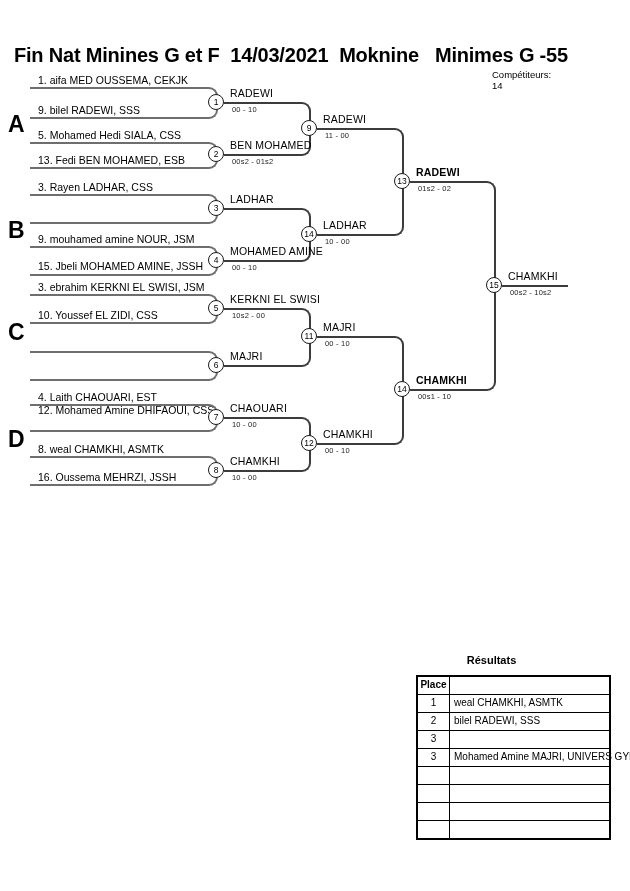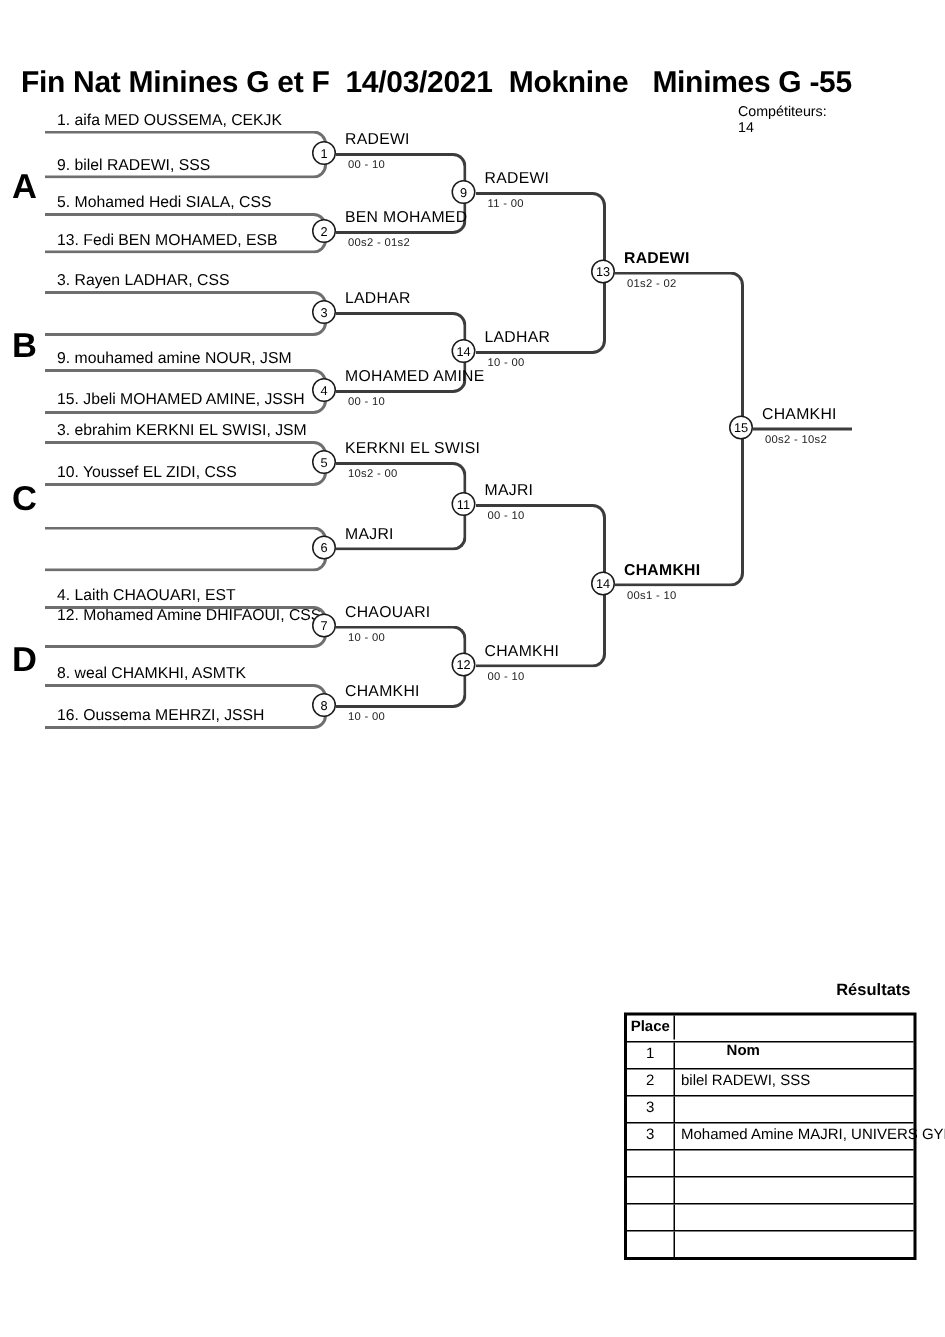--- a/index.html
+++ b/index.html
@@ -14,24 +14,24 @@
   .lu{position:absolute;border-bottom:2px solid #6e6e6e;border-right:2px solid #6e6e6e;border-bottom-right-radius:9px;}
   .ld.w{border-color:#3c3c3c;}
   .lu.w{border-color:#3c3c3c;}
   .hl{position:absolute;border-top:2px solid #3c3c3c;}
   .circ{position:absolute;width:14px;height:14px;border:1px solid #1a1a1a;border-radius:50%;
         background:#fff;font-size:8.5px;line-height:14px;text-align:center;z-index:5;}
   .pname{position:absolute;font-size:10.5px;white-space:nowrap;}
   .wname{position:absolute;font-size:10.5px;white-space:nowrap;letter-spacing:.2px;}
   .wname.b{font-weight:bold;}
   .score{position:absolute;font-size:7.5px;color:#222;white-space:nowrap;letter-spacing:.2px;}
-  .rt-title{position:absolute;left:416px;top:654px;width:191px;text-align:right;font-weight:bold;font-size:11px;}
+  .rt-title{position:absolute;left:396px;top:654px;width:191px;text-align:center;font-weight:bold;font-size:11px;}
   .rtable{position:absolute;left:416px;top:675px;border:2px solid #000;background:#fff;}
   .rrow{display:flex;height:17px;border-top:1px solid #000;}
-  .rrow:first-child{border-top:none;flex-direction:column;}
+  .rrow:first-child{border-top:none;}
   .rc1{width:31px;border-right:1px solid #000;text-align:center;font-size:10px;line-height:16px;}
   .rc2{width:155px;padding-left:4px;font-size:10px;line-height:16px;white-space:nowrap;}
   .rrow.hdr .rc1{font-weight:bold;}
   .rrow.hdr .rc2{font-weight:bold;text-align:center;padding-left:0;}
 </style>
 </head>
 <body>
 
 <div class="page">
 
@@ -134,24 +134,24 @@
   <div class="score" style="left:418px;top:184px">01s2 - 02</div>
   <div class="wname b" style="left:416px;top:374px">CHAMKHI</div>
   <div class="score" style="left:418px;top:392px">00s1 - 10</div>
   <div class="wname" style="left:508px;top:270px">CHAMKHI</div>
   <div class="score" style="left:510px;top:288px">00s2 - 10s2</div>
 
   <div class="rt-title">Résultats</div>
   <div class="rtable">
     <div class="rrow hdr">
       <div class="rc1">Place</div>
-      <div class="rc2">Nom</div>
     </div>
     <div class="rrow">
       <div class="rc1">1</div>
+      <div class="rc2">weal CHAMKHI, ASMTK</div>
     </div>
     <div class="rrow">
       <div class="rc1">2</div>
       <div class="rc2">bilel RADEWI, SSS</div>
     </div>
     <div class="rrow">
       <div class="rc1">3</div>
     </div>
     <div class="rrow">
       <div class="rc1">3</div>

